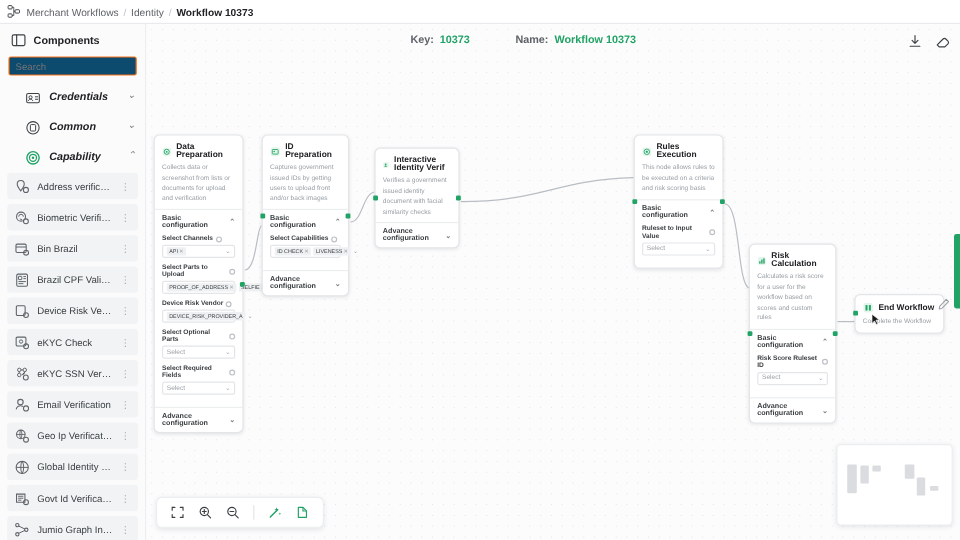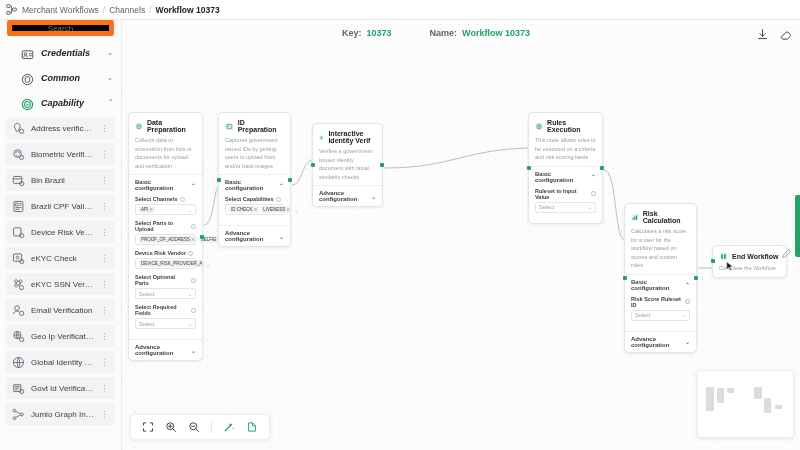--- a/index.html
+++ b/index.html
@@ -33,23 +33,23 @@
   .sidebar {
     position:absolute; left:0; top:20px; width:122px; height:430px;
     background:#fbfbfc; border-right:1px solid #e8eaed; overflow:hidden;
   }
   .side-head {
     display:flex; align-items:center; gap:6px;
     padding:7px 8px 7px 9px; font-size:9px; font-weight:bold; color:#202124;
   }
   .search-wrap { padding:0 7px 6px; }
   .search-input {
-    width:100%; height:16px; border:5px solid #f97316; border-radius:2px;
-    background:#000000; font-size:8px; color:#9aa0a6; padding:0 5px;
-    font-family:"Liberation Sans", sans-serif; outline:none;text-align:center;
+    width:100%; height:16px; border:1px solid #f97316; border-radius:2px;
+    background:#0c4a6e; font-size:8px; color:#9aa0a6; padding:0 5px;
+    font-family:"Liberation Sans", sans-serif; outline:none;
   }
   .group {
     display:flex; align-items:flex-start; gap:7px;
     padding:6px 8px 6px 21px; cursor:pointer;font-style:italic;
   }
   .group-label { font-size:9px; font-weight:bold; color:#202124; flex:1; }
   .chev { color:#80868b; font-size:8px; }
   .cap-list { padding:0 6px; }
   .cap-item {
     display:flex; align-items:center; gap:6px;
@@ -166,28 +166,35 @@
       <svg class="brand-icon" viewBox="0 0 16 16">
         <rect x="1" y="1" width="5" height="4" rx="1" fill="none" stroke="#3c4043" stroke-width="1.2"></rect>
         <rect x="9.5" y="6" width="5.5" height="4" rx="1" fill="none" stroke="#3c4043" stroke-width="1.2"></rect>
         <rect x="1" y="11" width="5" height="4" rx="1" fill="none" stroke="#3c4043" stroke-width="1.2"></rect>
         <path d="M6 3h2v10H6" fill="none" stroke="#3c4043" stroke-width="1"></path>
         <path d="M8 8h1.5" stroke="#3c4043" stroke-width="1"></path>
       </svg>
       <div class="crumbs">
         <span>Merchant Workflows</span>
         <span class="crumb-sep">/</span>
-        <span>Channels</span>
+        <span>Identity</span>
         <span class="crumb-sep">/</span>
         <span class="crumb-cur">Workflow 10373</span>
       </div>
     </div>
   </div>
 
   <div class="sidebar">
+    <div class="side-head">
+      <svg class="ic" viewBox="0 0 16 16">
+        <rect x="1.5" y="2.5" width="13" height="11" rx="1.5" fill="none" stroke="#3c4043" stroke-width="1.2"></rect>
+        <path d="M6 2.5v11" stroke="#3c4043" stroke-width="1.2"></path>
+      </svg>
+      <span>Components</span>
+    </div>
 
     <div class="search-wrap">
       <input class="search-input" placeholder="Search" style="">
     </div>
 
     <div class="group">
       <svg class="ic" viewBox="0 0 16 16">
         <rect x="1.5" y="3.5" width="13" height="9.5" rx="1.5" fill="none" stroke="#3c4043" stroke-width="1.1"></rect>
         <circle cx="5.5" cy="7.5" r="1.6" fill="none" stroke="#3c4043" stroke-width="1"></circle>
         <path d="M3.2 11.3c.4-1.3 1.3-1.9 2.3-1.9s1.9.6 2.3 1.9" fill="none" stroke="#3c4043" stroke-width="1"></path>

